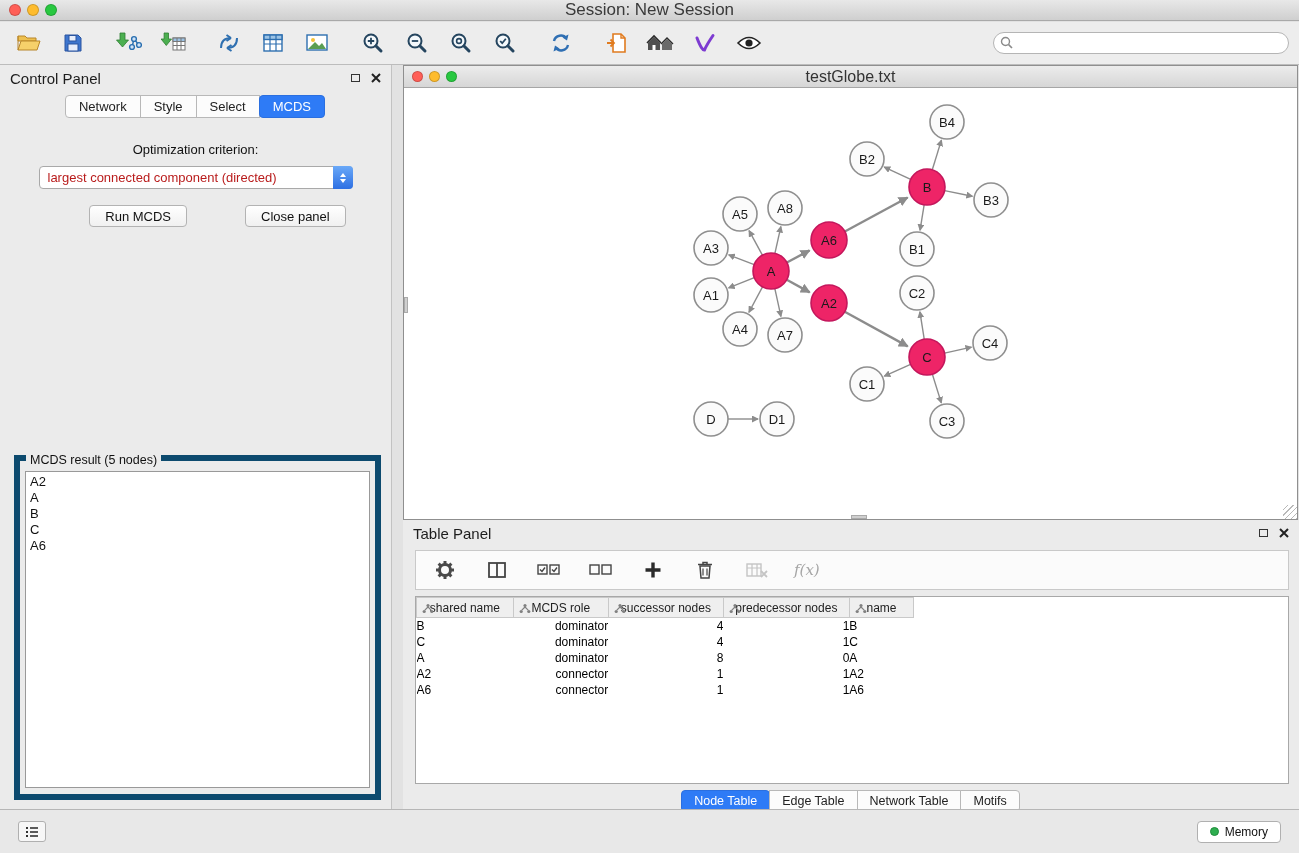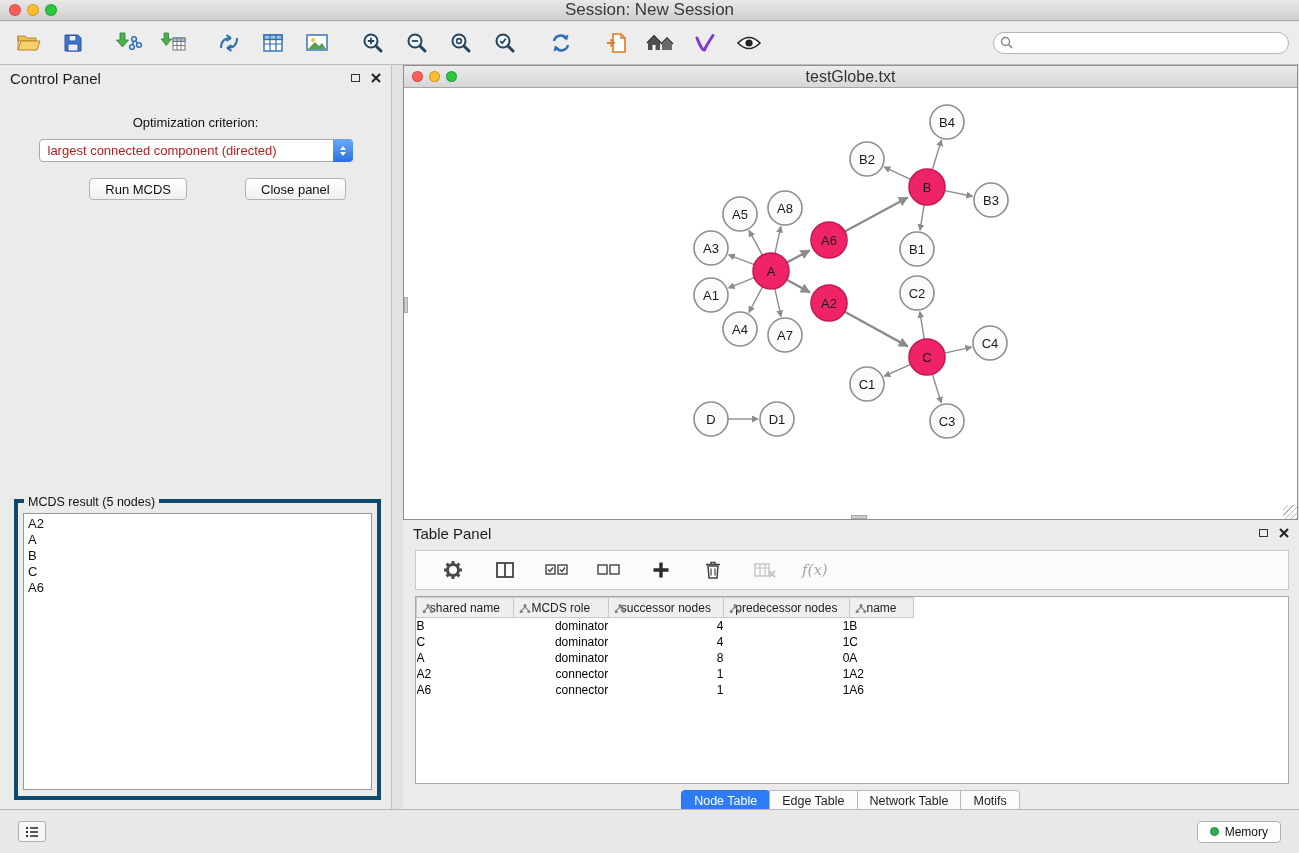--- a/index.html
+++ b/index.html
@@ -68,21 +68,21 @@
     align-items:center; justify-content:center; gap:2px;
   }
   .tri-up { width:0; height:0; border-left:3.5px solid transparent; border-right:3.5px solid transparent; border-bottom:4px solid #fff; }
   .tri-down { width:0; height:0; border-left:3.5px solid transparent; border-right:3.5px solid transparent; border-top:4px solid #fff; }
   .cp-buttons { display:flex; justify-content:center; gap:14px; margin-top:13px; }
   .btn {
     height:22px; padding:0 15px; background:linear-gradient(#ffffff,#f0f0f0);
     border:1px solid #b3b3b3; border-radius:4px; font-size:13px; color:#111;
     display:flex; align-items:center; cursor:default;margin-left:44px;
   }
-  .result-box { position:absolute; left:14px; right:10px; top:390px; bottom:20px; border:4px solid #0c4a6e;margin-top:44px; }
+  .result-box { position:absolute; left:14px; right:10px; top:390px; bottom:20px; border:6px solid #0c4a6e; }
   .result-legend { position:absolute; top:-8px; left:6px; background:#ebebeb; padding:0 4px; font-size:12.5px; color:#111; }
   .result-list {
     position:absolute; left:5px; right:5px; top:10px; bottom:6px;
     background:#fff; border:1px solid #999; font-size:13px; color:#111;
     padding:2px 4px; line-height:16px; overflow:hidden;
   }
   
   .right-area { position:absolute; left:403px; top:65px; right:0; bottom:33px; }
   .network-window {
     position:absolute; top:0; left:0; right:1px; height:455px;
@@ -104,21 +104,21 @@
     position:absolute; right:0; bottom:0; width:14px; height:14px;
     background: repeating-linear-gradient(135deg, transparent 0 3px, #b9b9b9 3px 4px);
   }
   .grip-left { position:absolute; left:0; top:208px; width:4px; height:16px; background:#cfcfcf; border:1px solid #aaa; }
   .grip-bottom { position:absolute; left:50%; bottom:0; width:16px; height:4px; background:#cfcfcf; border:1px solid #aaa; }
   
   .table-panel { position:absolute; left:0; top:455px; right:0; bottom:0; background:#ebebeb; }
   .tp-toolbar {
     position:absolute; left:12px; right:10px; top:30px; height:40px;
     background:#fbfbfb; border:1px solid #c9c9c9;
-    display:flex; align-items:center; gap:22px; padding-left:22px;
+    display:flex; align-items:center; gap:22px; padding-left:14px;
   }
   .fx { font-family:"DejaVu Serif", serif; font-style:italic; font-size:15px; color:#a5a5a5; }
   .tp-table-wrap {
     position:absolute; left:12px; right:10px; top:76px; bottom:36px;
     background:#fff; border:1px solid #a8a8a8; overflow:hidden;
   }
   table.data { border-collapse:collapse; table-layout:fixed; font-size:12px; }
   table.data th {
     background:#efefef; border:1px solid #c9c9c9; font-weight:normal;
     font-size:12px; height:20px; color:#222; position:relative; text-align:center;
@@ -301,20 +301,26 @@
 
 <div class="control-panel">
   <div class="panel-header">
     <span>Control Panel</span>
     <span class="win-btns">
       <span class="float-sq"></span>
       <svg width="10" height="10" viewBox="0 0 10 10">
         <path d="M1 1 L9 9 M9 1 L1 9" stroke="#222" stroke-width="2"></path>
       </svg>
     </span>
+  </div>
+  <div class="seg-row">
+    <span class="seg">Network</span>
+    <span class="seg">Style</span>
+    <span class="seg">Select</span>
+    <span class="seg active">MCDS</span>
   </div>
   <div class="opt-label">Optimization criterion:</div>
   <div class="dropdown">
     <span>largest connected component (directed)</span>
     <span class="dd-btn">
       <span class="tri-up"></span>
         <span class="tri-down"></span>
     </span>
   </div>
   <div class="cp-buttons">

